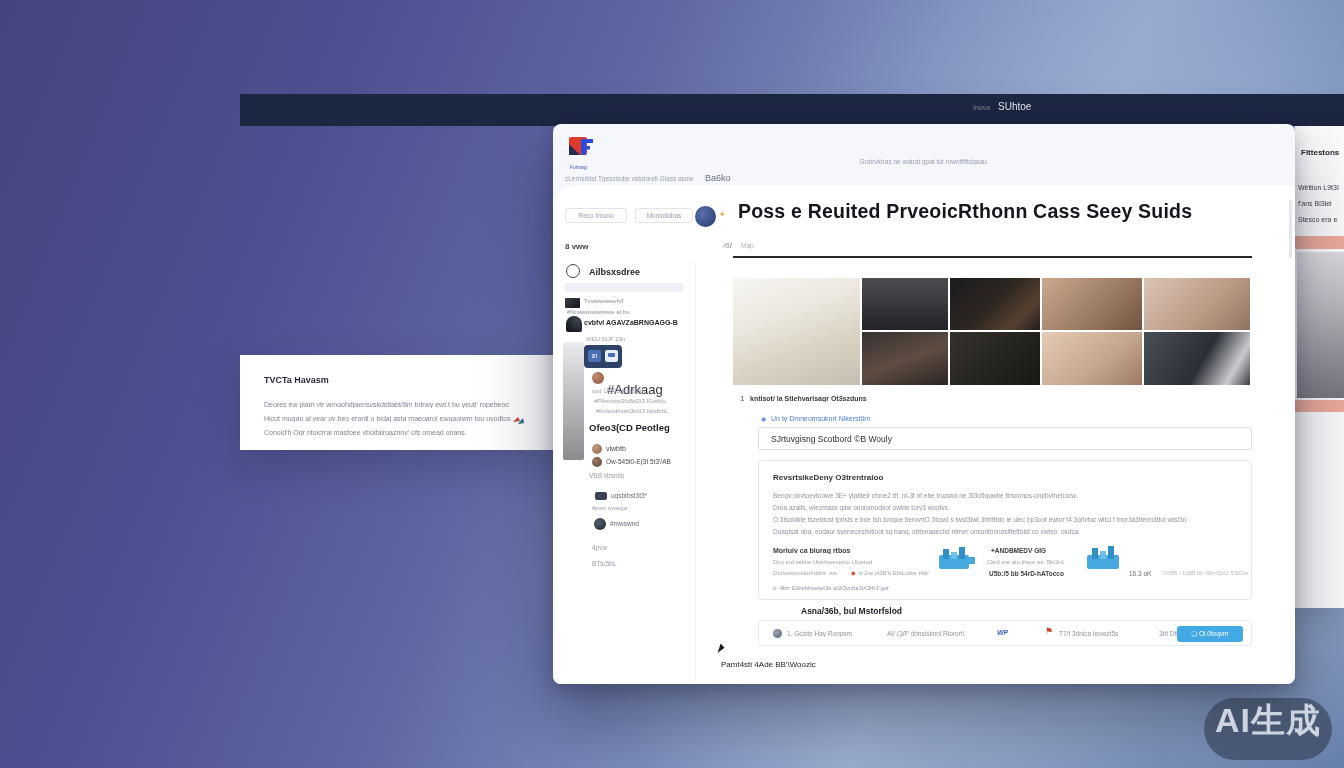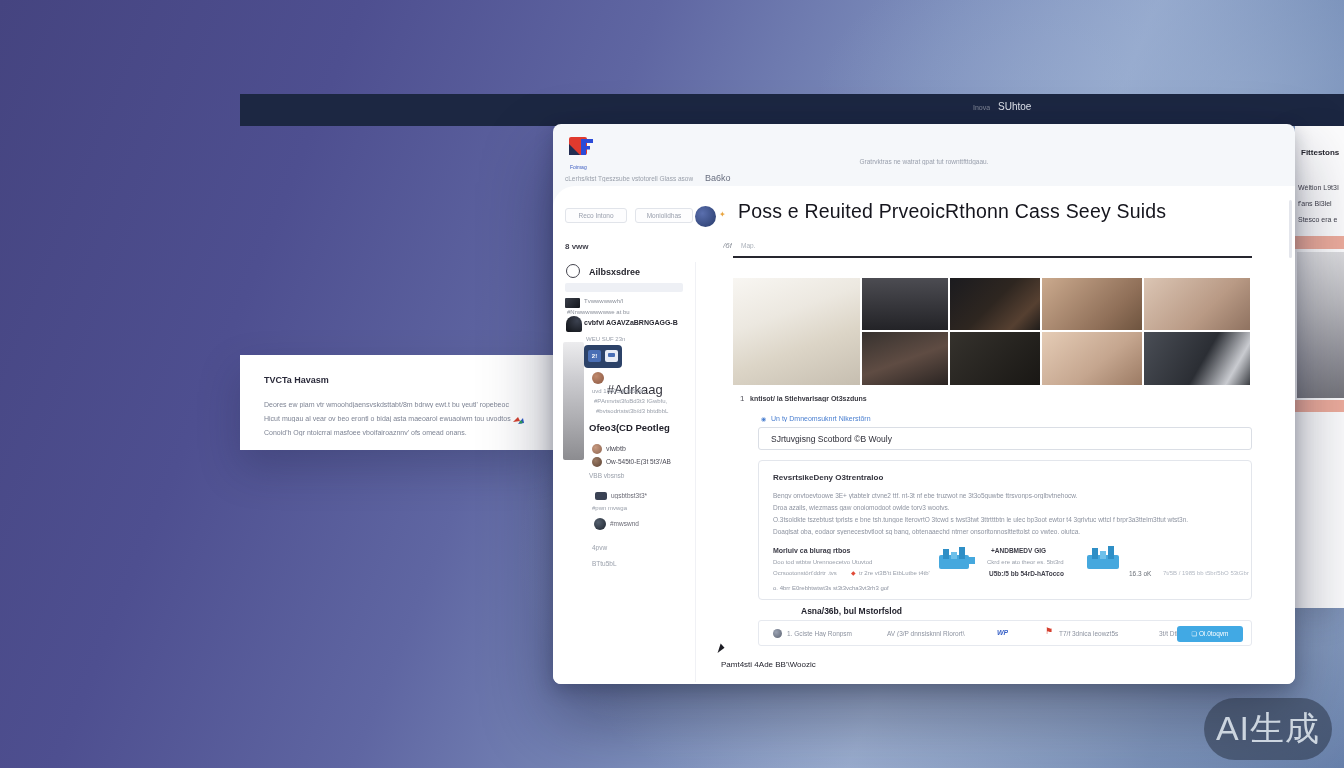--- a/index.html
+++ b/index.html
@@ -47,21 +47,21 @@
   .collage > div:nth-child(5){ background:linear-gradient(135deg,#dbc5b4,#b99a85 60%,#8f7260); }
   .collage > div:nth-child(6){ background:linear-gradient(160deg,#37322f,#5f4c43 52%,#2a2422); }
   .collage > div:nth-child(7){ background:linear-gradient(135deg,#35322d,#191714); }
   .collage > div:nth-child(8){ background:linear-gradient(140deg,#e5ccb6,#c5a68f 58%,#9c7b64); }
   .collage > div:nth-child(9){ background:linear-gradient(120deg,#4a4e56,#2b2e34 55%,#c9cbd0 82%,#3a3d42); }
 
   .bordered-box { border:1px solid #dadee5; border-radius:3px; background:#fff; }
   .big-card { border:1px solid #e3e6ec; border-radius:4px; background:#fff; }
   .chart-icon { display:block; }
   .blue-btn { background:#41a9e4; border-radius:3px; color:#fff; font-size:6.5px; line-height:16px; text-align:center; }
-  .watermark { background:rgba(38,48,66,.52); border-radius:32px; color:#ccd5df; font-size:34px; display:flex; align-items:center; justify-content:center; letter-spacing:1px; }
+  .watermark { background:rgba(38,48,66,.52); border-radius:32px; color:#ccd5df; font-size:34px; display:flex; align-items:flex-start; justify-content:center; letter-spacing:1px;font-weight:bold; }
   .cursor-arrow { width:0; height:0; border-left:5px solid #1d1d24; border-top:3px solid transparent; border-bottom:7px solid transparent; transform:rotate(18deg); }
 </style>
 </head>
 <body>
 
 <div id="root">
 
   <div class="abs webnav" style="left:240px; top:94px; width:1104px; height:32px;">
     <span class="abs txt" style="left:733px; top:10px; font-size:7px; color:rgba(255,255,255,.42);">Inova</span>
     <span class="abs txt" style="left:758px; top:7px; font-size:10px; color:#dfe3ea;">SUhtoe</span>
@@ -104,21 +104,21 @@
     <div class="abs txt" style="left:12px; top:51px; font-size:6.5px; color:#9aa0ab;">cLerhs/ktst Tgeszsube vstotorell Glass asow</div>
     <div class="abs txt" style="left:152px; top:49px; font-size:9px; color:#6a7080;">Ba6ko</div>
     <div class="abs" style="left:0; top:58px; width:212px; height:16px; background:#f5f7fa;"></div>
 
     <div class="app-body">
 
       <div class="abs chip txt" style="left:12px; top:22px; width:62px; height:15px;">Reco Intono</div>
       <div class="abs chip txt" style="left:82px; top:22px; width:58px; height:15px;">Moniolidhas</div>
       <div class="abs avatar" style="left:142px; top:20px; width:21px; height:21px; background:radial-gradient(circle at 35% 35%, #5a6fae, #273a6a);"></div>
       <span class="abs" style="left:166px; top:24px; font-size:8px; color:#e8a33d;">✦</span>
-      <div class="abs txt" style="left:185px; top:14px; width:520px; font-size:19.5px; font-weight:400; color:#15151d; letter-spacing:.2px;">Poss e Reuited PrveoicRthonn Cass Seey Suids</div>
+      <div class="abs txt" style="left:185px; top:14px; width:520px; font-size:19.5px; font-weight:700; color:#15151d; letter-spacing:.2px;">Poss e Reuited PrveoicRthonn Cass Seey Suids</div>
 
       <div class="abs txt" style="left:12px; top:56px; font-size:8px; font-weight:bold; color:#44444e;">8 vww</div>
       <div class="abs txt" style="left:170px; top:55px; font-size:8px; font-style:italic; color:#8a8f99;">/6f</div>
       <div class="abs txt" style="left:188px; top:56px; font-size:6.5px; color:#aab0b9;">Map.</div>
       <div class="abs underline-strong" style="left:180px; top:70px; width:519px; height:2px;"></div>
 
       <div class="abs" style="left:142px; top:76px; width:1px; height:420px; background:#f0f1f5;"></div>
       <div class="abs" style="left:13px; top:78px; width:14px; height:14px; border:1.5px solid #44444e; border-radius:50%;"></div>
       <div class="abs txt" style="left:36px; top:81px; font-size:9px; font-weight:bold; color:#26262e;">Ailbsxsdree</div>
       <div class="abs sb-bar" style="left:12px; top:97px; width:118px; height:9px;"></div>

